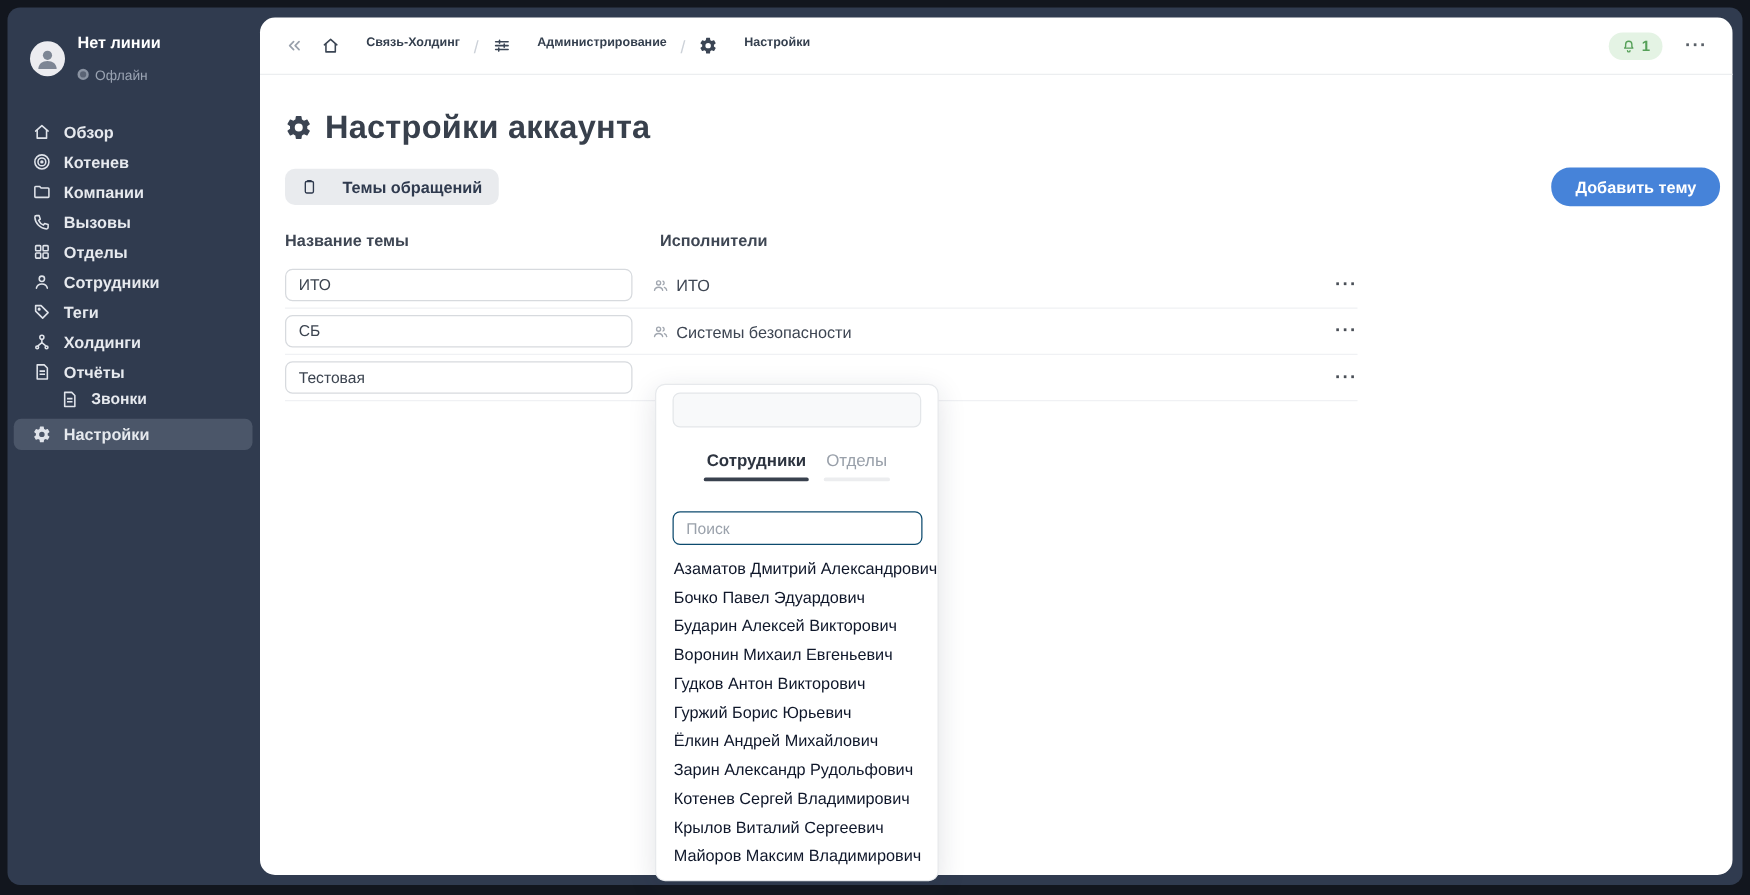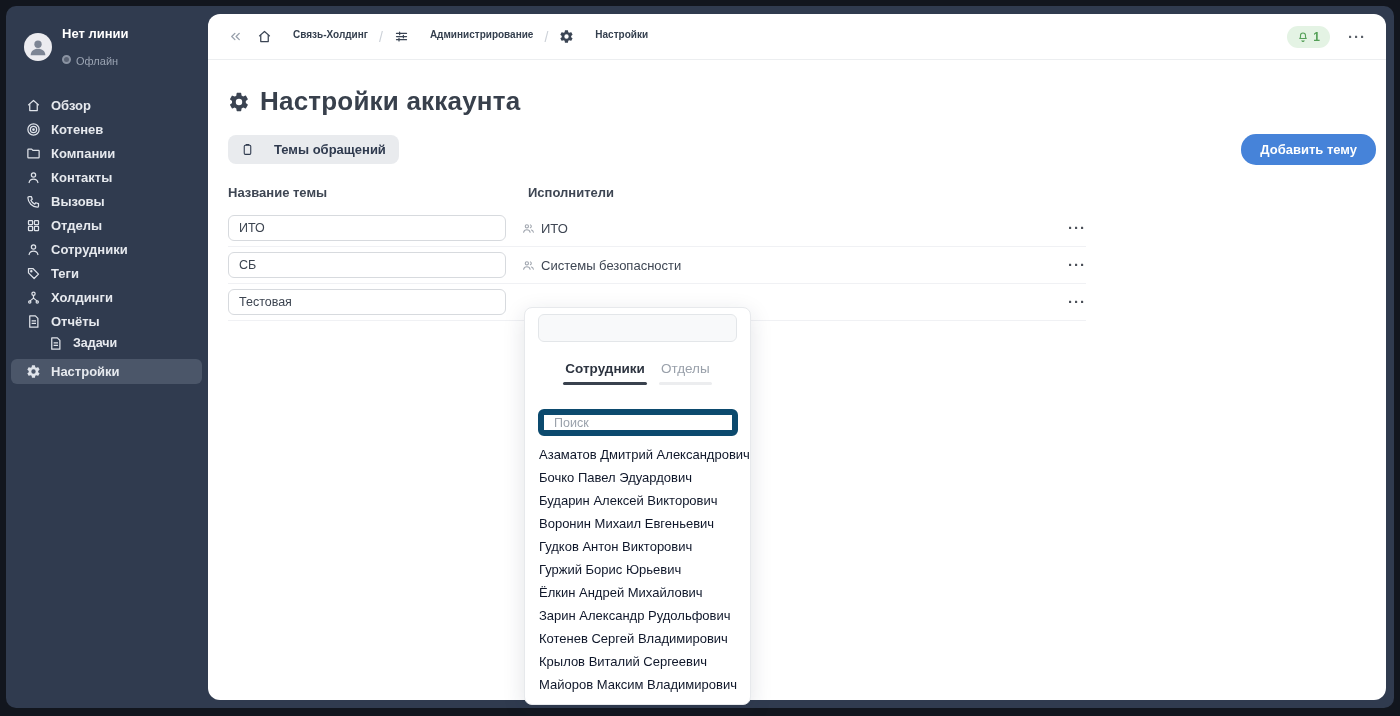--- a/index.html
+++ b/index.html
@@ -62,21 +62,21 @@
   .rowdots{color:#4a4f57;font-size:15px;font-weight:700;letter-spacing:1px;cursor:pointer;line-height:10px;}
 
   
   .popup{position:absolute;left:316px;top:293px;width:227px;height:398px;background:#fff;border:1px solid #e7e9ec;border-radius:8px;box-shadow:0 6px 22px rgba(30,40,60,.13);overflow:hidden;z-index:5;}
   .sel-box{margin:6px 13px 0;height:28px;background:#f8f9fa;border:1px solid #e3e6e9;border-radius:6px;cursor:text;}
   .ptabs{display:flex;justify-content:center;gap:16px;margin-top:19px;}
   .ptab{padding-bottom:9px;position:relative;font-size:13.5px;cursor:pointer;color:#99a0aa;font-weight:500;}
   .ptab::after{content:"";position:absolute;left:-2px;right:-2px;bottom:0;height:3px;border-radius:2px;background:#ecedef;}
   .ptab.active{color:#2d3440;font-weight:700;}
   .ptab.active::after{background:#39414e;}
-  .psearch{display:block;margin:24px 13px 0;width:200px;height:27px;border:6px solid #0c4a6e;border-radius:6px;padding:0 10px;font-size:12.5px;color:#3c4450;outline:none;}
+  .psearch{display:block;margin:24px 13px 0;width:200px;height:27px;border:1px solid #0c4a6e;border-radius:6px;padding:0 10px;font-size:12.5px;color:#3c4450;outline:none;}
   .psearch::placeholder{color:#9aa1ab;}
   .plist{list-style:none;margin-top:7px;}
   .plist li{height:23px;display:flex;align-items:center;padding:0 14px;font-size:13px;color:#0f172a;cursor:pointer;white-space:nowrap;}
 </style>
 </head>
 <body>
 
 <div class="window">
 
   <aside class="sidebar">
@@ -118,29 +118,20 @@
       <div class="nav-item">
         <span class="nicon">
             <svg viewBox="0 0 24 24" fill="none" stroke="currentColor" stroke-width="2" stroke-linejoin="round">
               <path d="M3 6a1 1 0 011-1h5l2 2h9a1 1 0 011 1v10a1 1 0 01-1 1H4a1 1 0 01-1-1z"></path>
             </svg>
           </span>
         <span>Компании</span>
       </div>
       <div class="nav-item">
         <span class="nicon">
-            <svg viewBox="0 0 24 24" fill="none" stroke="currentColor" stroke-width="2" stroke-linecap="round">
-              <circle cx="12" cy="8" r="3.4"></circle>
-              <path d="M5 20c.7-3.6 3.5-5.4 7-5.4s6.3 1.8 7 5.4"></path>
-            </svg>
-          </span>
-        <span>Контакты</span>
-      </div>
-      <div class="nav-item">
-        <span class="nicon">
             <svg viewBox="0 0 24 24" fill="none" stroke="currentColor" stroke-width="2" stroke-linejoin="round">
               <path d="M5 4h3.5L10 8.5 7.8 10a13 13 0 006.2 6.2L15.5 14l4.5 1.5V19a2 2 0 01-2 2A16 16 0 013 6a2 2 0 012-2z"></path>
             </svg>
           </span>
         <span>Вызовы</span>
       </div>
       <div class="nav-item">
         <span class="nicon">
             <svg viewBox="0 0 24 24" fill="none" stroke="currentColor" stroke-width="2">
               <rect x="4" y="4" width="6.5" height="6.5" rx="1"></rect>
@@ -189,21 +180,21 @@
           </span>
         <span>Отчёты</span>
       </div>
       <div class="nav-item child">
         <span class="nicon">
             <svg viewBox="0 0 24 24" fill="none" stroke="currentColor" stroke-width="2" stroke-linejoin="round">
               <path d="M6 3h9l4 4v14H6z"></path>
               <path d="M9 11h7M9 15h7"></path>
             </svg>
           </span>
-        <span>Задачи</span>
+        <span>Звонки</span>
       </div>
       <div class="nav-item active">
         <span class="nicon">
             <svg viewBox="0 0 24 24" fill="currentColor">
               <path d="M19.4 13c.04-.32.06-.66.06-1s-.02-.68-.06-1l2.1-1.65a.5.5 0 00.12-.64l-2-3.46a.5.5 0 00-.61-.22l-2.49 1a7.3 7.3 0 00-1.73-1l-.38-2.65A.5.5 0 0013.92 2h-4a.5.5 0 00-.5.42l-.38 2.65c-.62.26-1.2.6-1.73 1l-2.49-1a.5.5 0 00-.61.22l-2 3.46a.5.5 0 00.12.64L4.43 11c-.04.32-.06.66-.06 1s.02.68.06 1l-2.1 1.65a.5.5 0 00-.12.64l2 3.46c.14.24.42.34.61.22l2.49-1c.53.4 1.11.74 1.73 1l.38 2.65c.04.24.25.42.5.42h4c.25 0 .46-.18.5-.42l.38-2.65c.62-.26 1.2-.6 1.73-1l2.49 1c.24.1.5 0 .61-.22l2-3.46a.5.5 0 00-.12-.64L19.4 13zM12 15.5a3.5 3.5 0 110-7 3.5 3.5 0 010 7z"></path>
             </svg>
           </span>
         <span>Настройки</span>
       </div>
     </nav>

